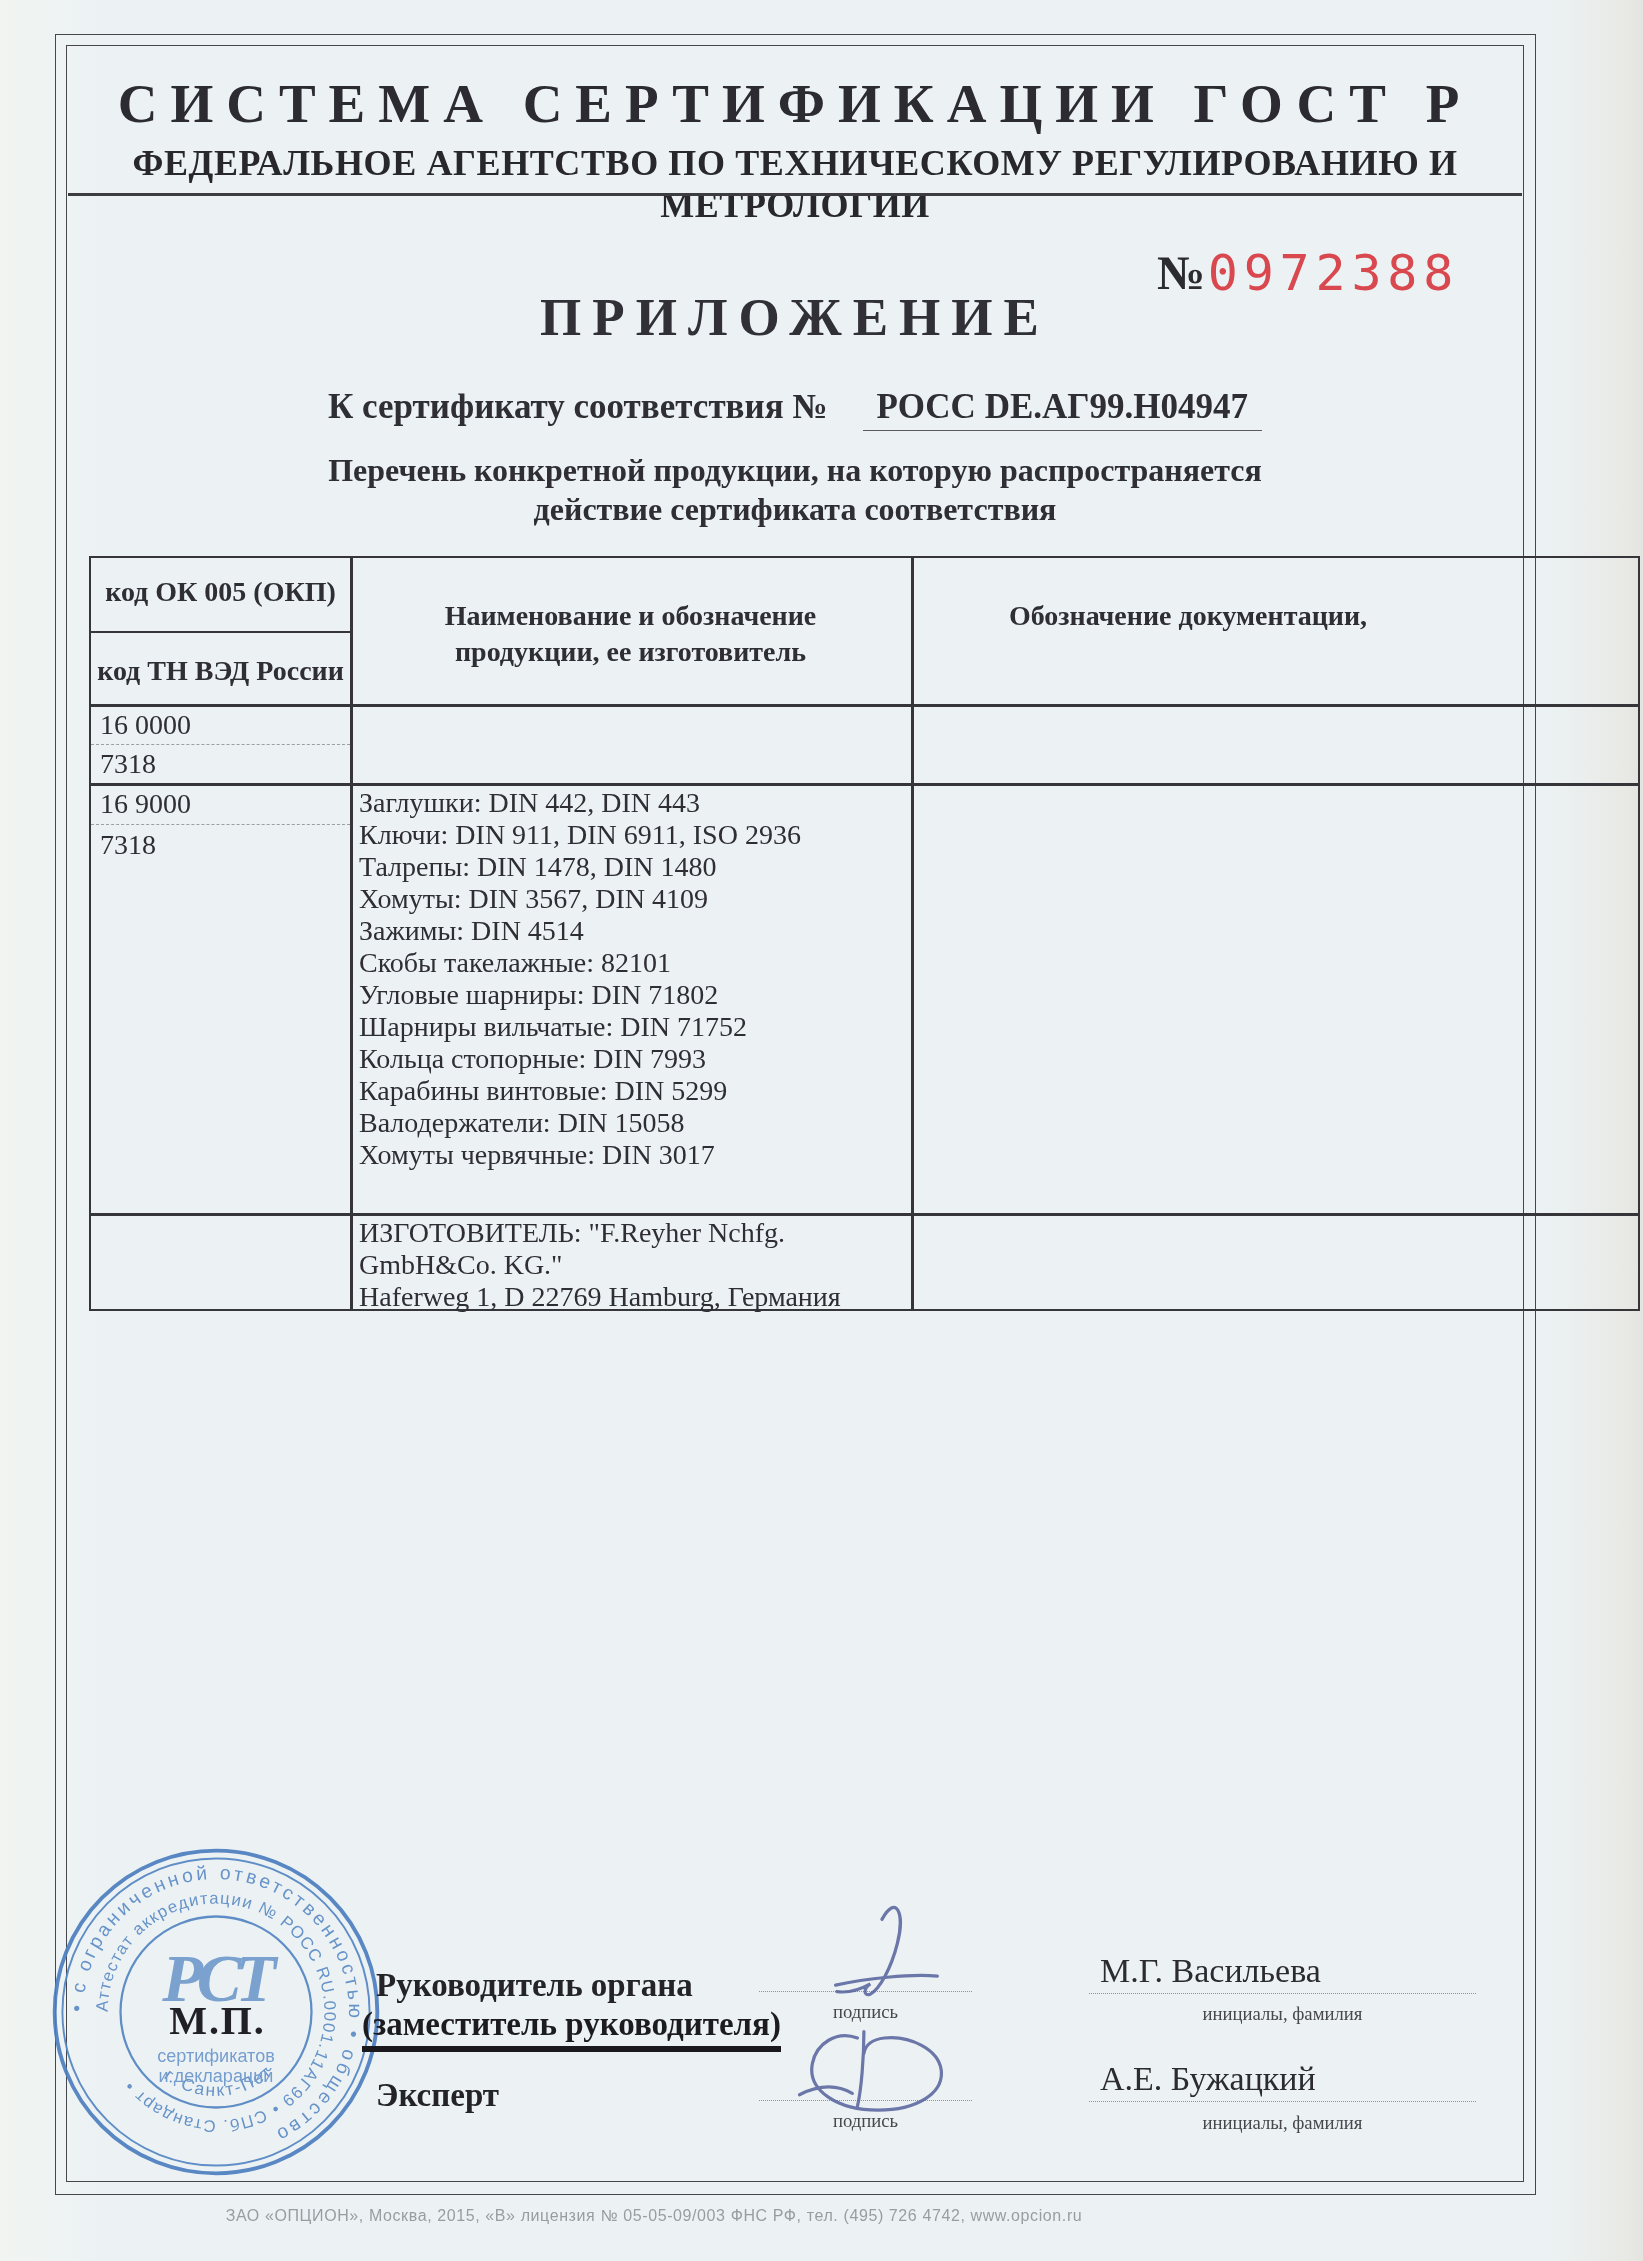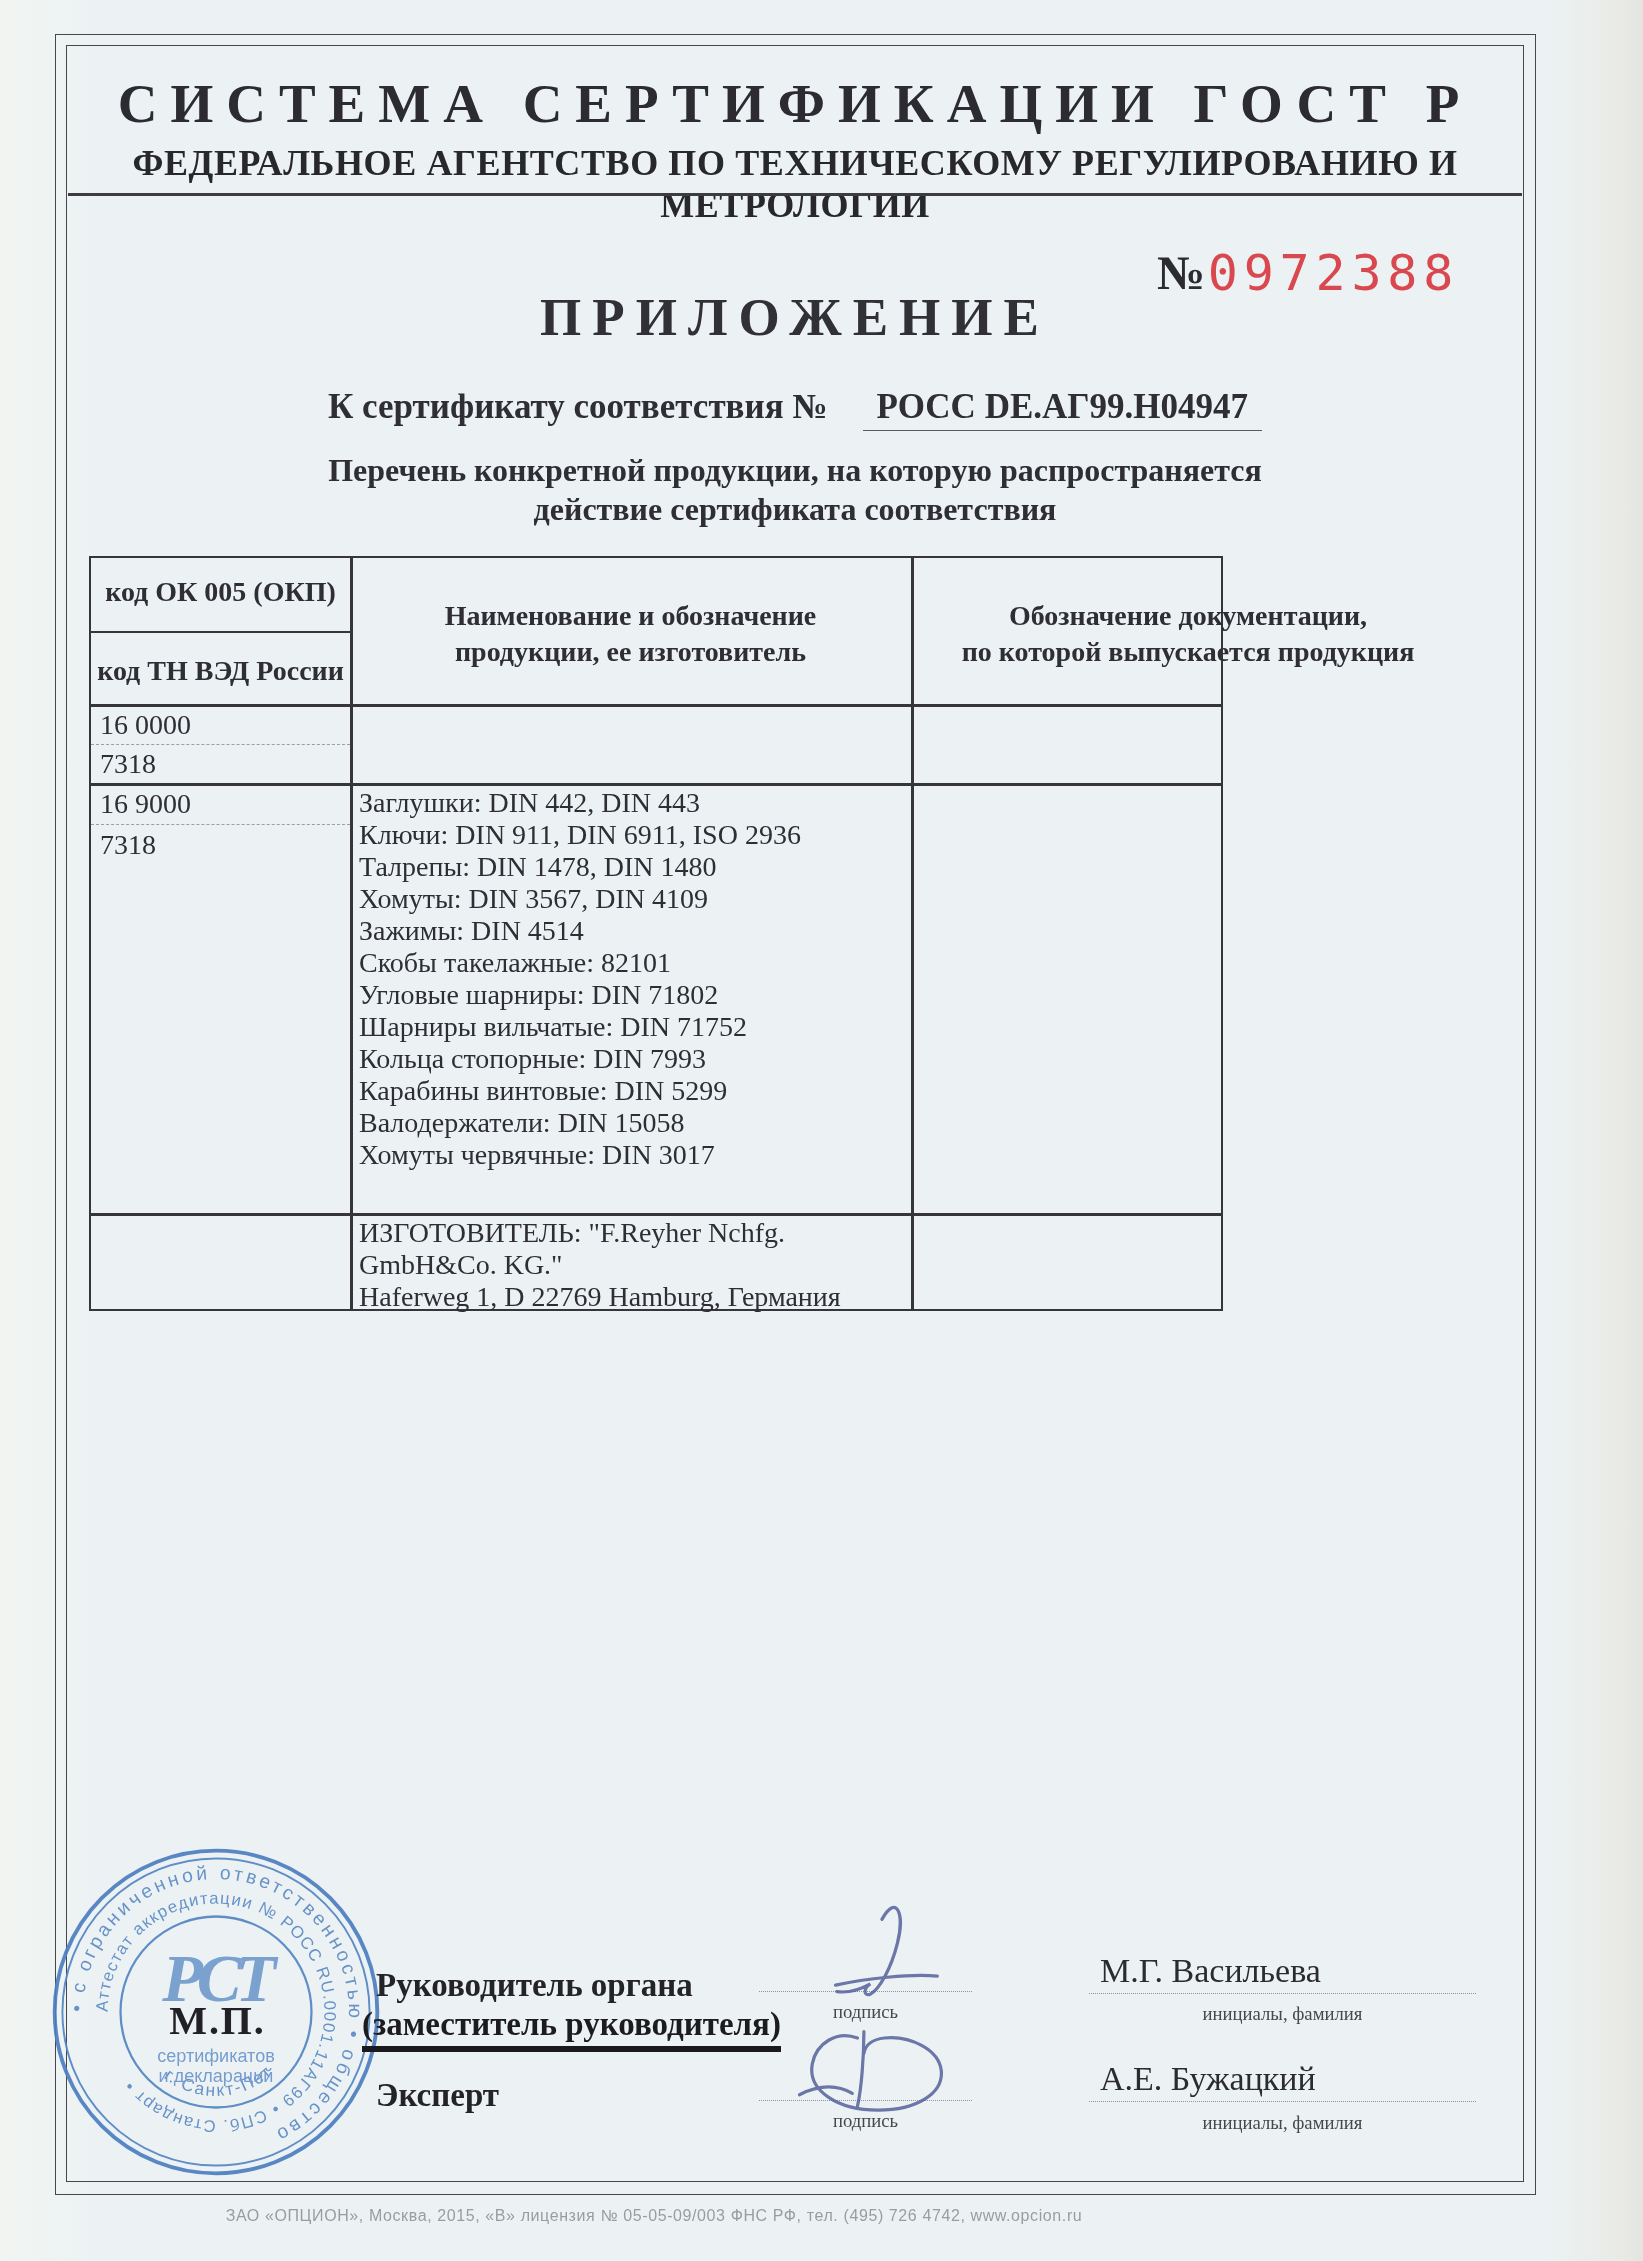--- a/index.html
+++ b/index.html
@@ -53,21 +53,21 @@
   .cert-line .cert-no{
     border-bottom:1.9px solid #5a5a60; padding:0 14px 3.9px 14px; font-weight:bold;
   }
   .subtitle{
     position:absolute; left:66px; top:451px; width:1458px;
     text-align:center; font-size:32px; font-weight:bold; line-height:39px;
     color:#2e2e34;
   }
   
   .tbl{
-    position:absolute; left:89px; top:556px; width:1134px; height:755px;
+    position:absolute; left:89px; top:556px; width:1551px; height:755px;
     border:2.6px solid #35353a; background:transparent;
   }
   .vline{ position:absolute; top:0; bottom:0; width:2.6px; background:#35353a; }
   .vline.v1{ left:259px; }
   .vline.v2{ left:820px; }
   .hline{ position:absolute; left:0; right:0; height:3.2px; background:#35353a; }
   .hline.h-header{ top:146px; }
   .hline.h-row1{ top:225px; }
   .hline.h-row2{ top:655px; }
   .hline.h-col1split{ top:73px; width:259px; right:auto; height:1.9px; }
@@ -158,21 +158,20 @@
   <div class="hline h-row2"></div>
 
   <div class="cell-txt th c1-top">код ОК 005 (ОКП)</div>
   <div class="cell-txt th c1-bot">код ТН ВЭД России</div>
   <div class="cell-txt th c2-head">
     <div>Наименование и обозначение</div>
     <div>продукции, ее изготовитель</div>
   </div>
   <div class="cell-txt th c3-head">
     <div>Обозначение документации,</div>
-    <div>по которой выпускается продукция</div>
   </div>
 
   <div class="cell-txt okp1">16 0000</div>
   <div class="dash d1"></div>
   <div class="cell-txt tnved1">7318</div>
 
   <div class="cell-txt okp2">16 9000</div>
   <div class="dash d2"></div>
   <div class="cell-txt tnved2">7318</div>
 

